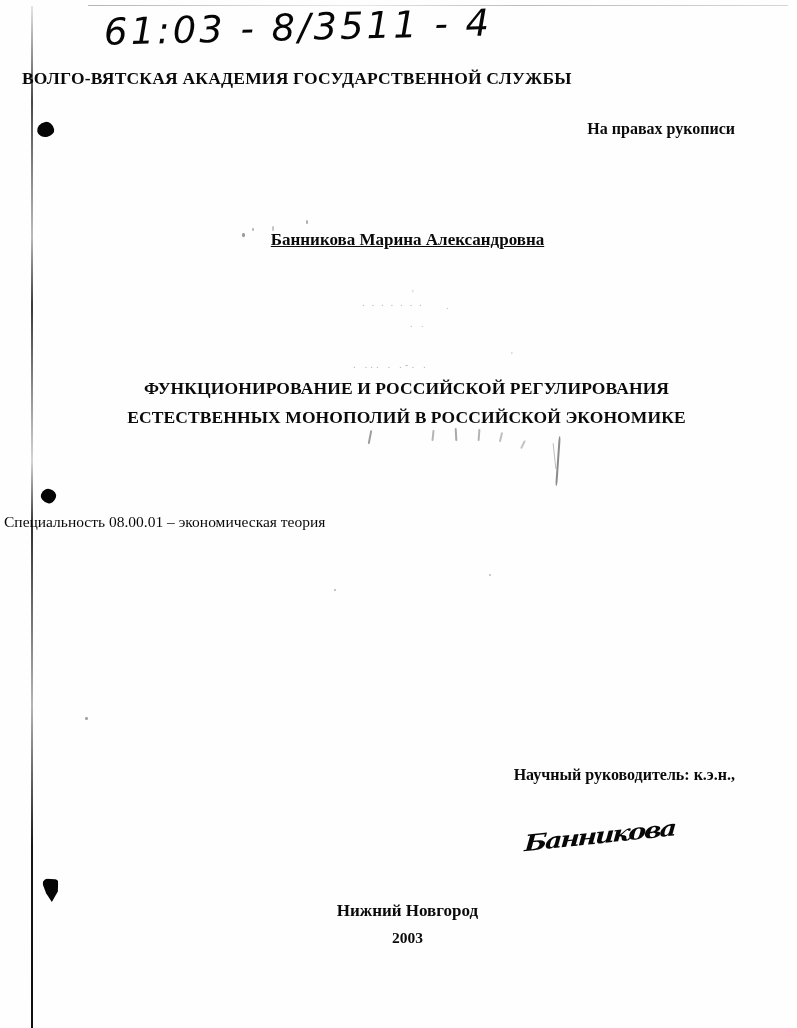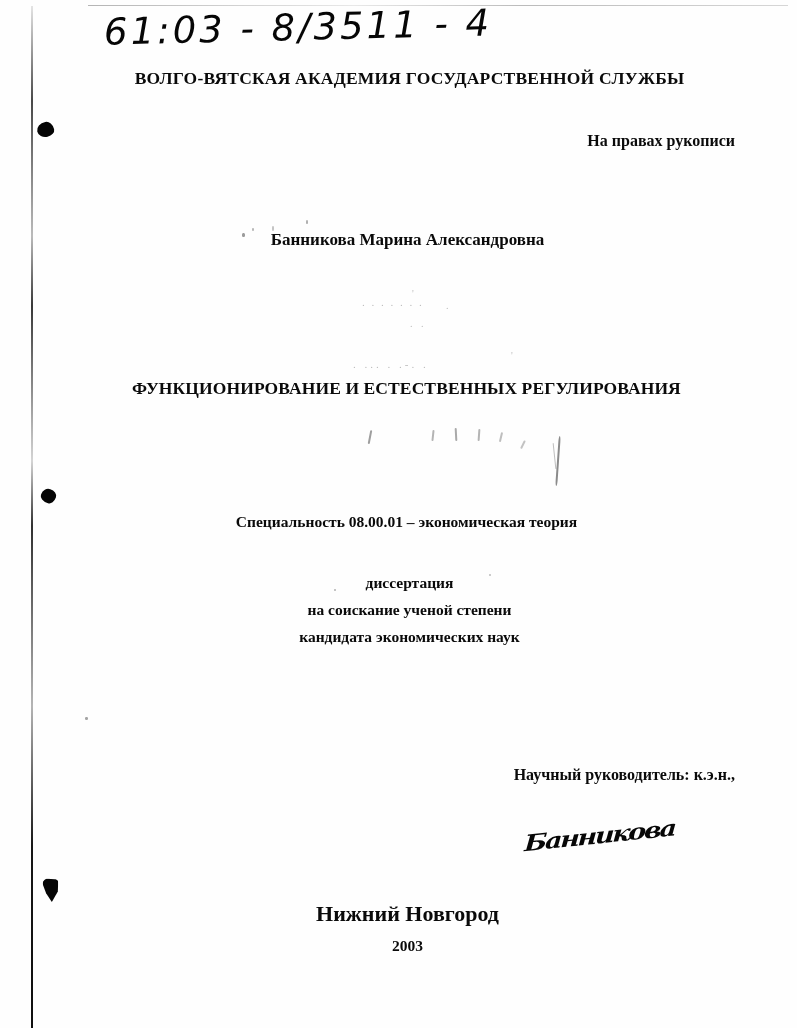--- a/index.html
+++ b/index.html
@@ -112,67 +112,65 @@
     color: #060606;
     transform: rotate(-1.4deg);
     white-space: nowrap;
   }
 
   
   .institution {
     position: absolute;
     left: 0; right: 0;
     top: 68px;
-    text-align: center;
     font-size: 17.5px;
     font-weight: bold;
     letter-spacing: 0.2px;
     padding-left: 22px;
   }
 
   .manuscript-note {
     position: absolute;
     right: 62px;
     top: 120px;
     font-size: 16px;
     font-weight: bold;
     text-align: right;
-    margin-top: 12px;
   }
 
   .author {
     position: absolute;
     left: 0; right: 0;
     top: 230px;
     text-align: center;
     font-size: 17px;
     font-weight: bold;
     padding-left: 18px;
+    text-decoration: underline;
   }
 
   .title-block {
     position: absolute;
     left: 0; right: 0;
     top: 374px;
     text-align: center;
     font-size: 17.5px;
     font-weight: bold;
     line-height: 29px;
     letter-spacing: 0.1px;
     padding-left: 16px;
   }
 
   .specialty {
     position: absolute;
     left: 0; right: 0;
     top: 513px;
-    text-align: center;
     font-size: 15.5px;
-    font-weight: bold;
-    padding-left: 16px;
+    font-weight: normal;
+    padding-left: 4px;
   }
 
   .degree-block {
     position: absolute;
     left: 0; right: 0;
     top: 569px;
     text-align: center;
     font-size: 15.5px;
     font-weight: bold;
     line-height: 27px;
@@ -200,34 +198,33 @@
     color: #070707;
     transform: rotate(-6deg) skewX(-9deg) scaleY(0.82);
     white-space: nowrap;
   }
 
   .city {
     position: absolute;
     left: 0; right: 0;
     top: 901px;
     text-align: center;
-    font-size: 22px;
+    font-size: 17px;
     font-weight: bold;
     padding-left: 18px;
   }
 
   .year {
     position: absolute;
     left: 0; right: 0;
     top: 929px;
     text-align: center;
     font-size: 15.5px;
     font-weight: bold;
     padding-left: 18px;
-    margin-top: 8px;
   }
 </style>
 </head>
 <body>
 
 <div class="page">
 
   <div class="scan-top-line"></div>
   <div class="scan-edge-line"></div>
 
@@ -249,40 +246,36 @@
   <div class="author">Банникова Марина Александровна</div>
 
   <div class="ghost" style="left:362px;top:296px;font-size:11px;letter-spacing:2px;">. . .  . . .  .</div>
   <div class="ghost" style="left:412px;top:288px;font-size:10px;">'</div>
   <div class="ghost" style="left:446px;top:300px;font-size:10px;">.</div>
   <div class="ghost" style="left:410px;top:318px;font-size:10px;letter-spacing:3px;">. .</div>
   <div class="ghost" style="left:353px;top:358px;font-size:11px;letter-spacing:3px;">.  ... .  .-. .</div>
   <div class="ghost" style="left:511px;top:350px;font-size:10px;">'</div>
 
   <div class="title-block">
-    <div>ФУНКЦИОНИРОВАНИЕ И ЕСТЕСТВЕННЫХ РЕГУЛИРОВАНИЯ</div>
+    <div>ФУНКЦИОНИРОВАНИЕ И РОССИЙСКОЙ РЕГУЛИРОВАНИЯ</div>
+    <div>ЕСТЕСТВЕННЫХ МОНОПОЛИЙ В РОССИЙСКОЙ ЭКОНОМИКЕ</div>
   </div>
 
   <div class="ghost-stroke" style="left:369px;top:430px;width:1.5px;height:14px;opacity:.45;transform:rotate(11deg);border-radius:2px;"></div>
   <div class="ghost-stroke" style="left:432px;top:430px;width:1.5px;height:11px;opacity:.35;transform:rotate(6deg);border-radius:2px;"></div>
   <div class="ghost-stroke" style="left:455px;top:428px;width:1.5px;height:13px;opacity:.40;transform:rotate(-3deg);border-radius:2px;"></div>
   <div class="ghost-stroke" style="left:478px;top:429px;width:1.5px;height:12px;opacity:.35;transform:rotate(4deg);border-radius:2px;"></div>
   <div class="ghost-stroke" style="left:500px;top:432px;width:1.5px;height:10px;opacity:.30;transform:rotate(13deg);border-radius:2px;"></div>
   <div class="ghost-stroke" style="left:522px;top:440px;width:1.5px;height:9px;opacity:.28;transform:rotate(26deg);border-radius:2px;"></div>
   <div class="ghost-stroke" style="left:557px;top:436px;width:2px;height:50px;opacity:.55;border-radius:50%/6px;
               transform:rotate(4deg);"></div>
   <div class="ghost-stroke" style="left:554px;top:443px;width:1.3px;height:26px;opacity:.30;transform:rotate(-6deg);border-radius:2px;"></div>
 
   <div class="specialty">Специальность 08.00.01 – экономическая теория</div>
 
-  <div class="degree-block">
-    <div>диссертация</div>
-    <div>на соискание ученой степени</div>
-    <div>кандидата экономических наук</div>
-  </div>
 
   <div class="speck" style="left:85px;top:717px;width:3px;height:3px;opacity:.45;"></div>
   <div class="speck" style="left:334px;top:589px;width:2px;height:2px;opacity:.35;"></div>
   <div class="speck" style="left:489px;top:574px;width:2px;height:2px;opacity:.30;"></div>
 
   <div class="supervisor-block">
     <div>Научный руководитель: к.э.н.,</div>
   </div>
 
   <div class="signature">Банникова</div>

